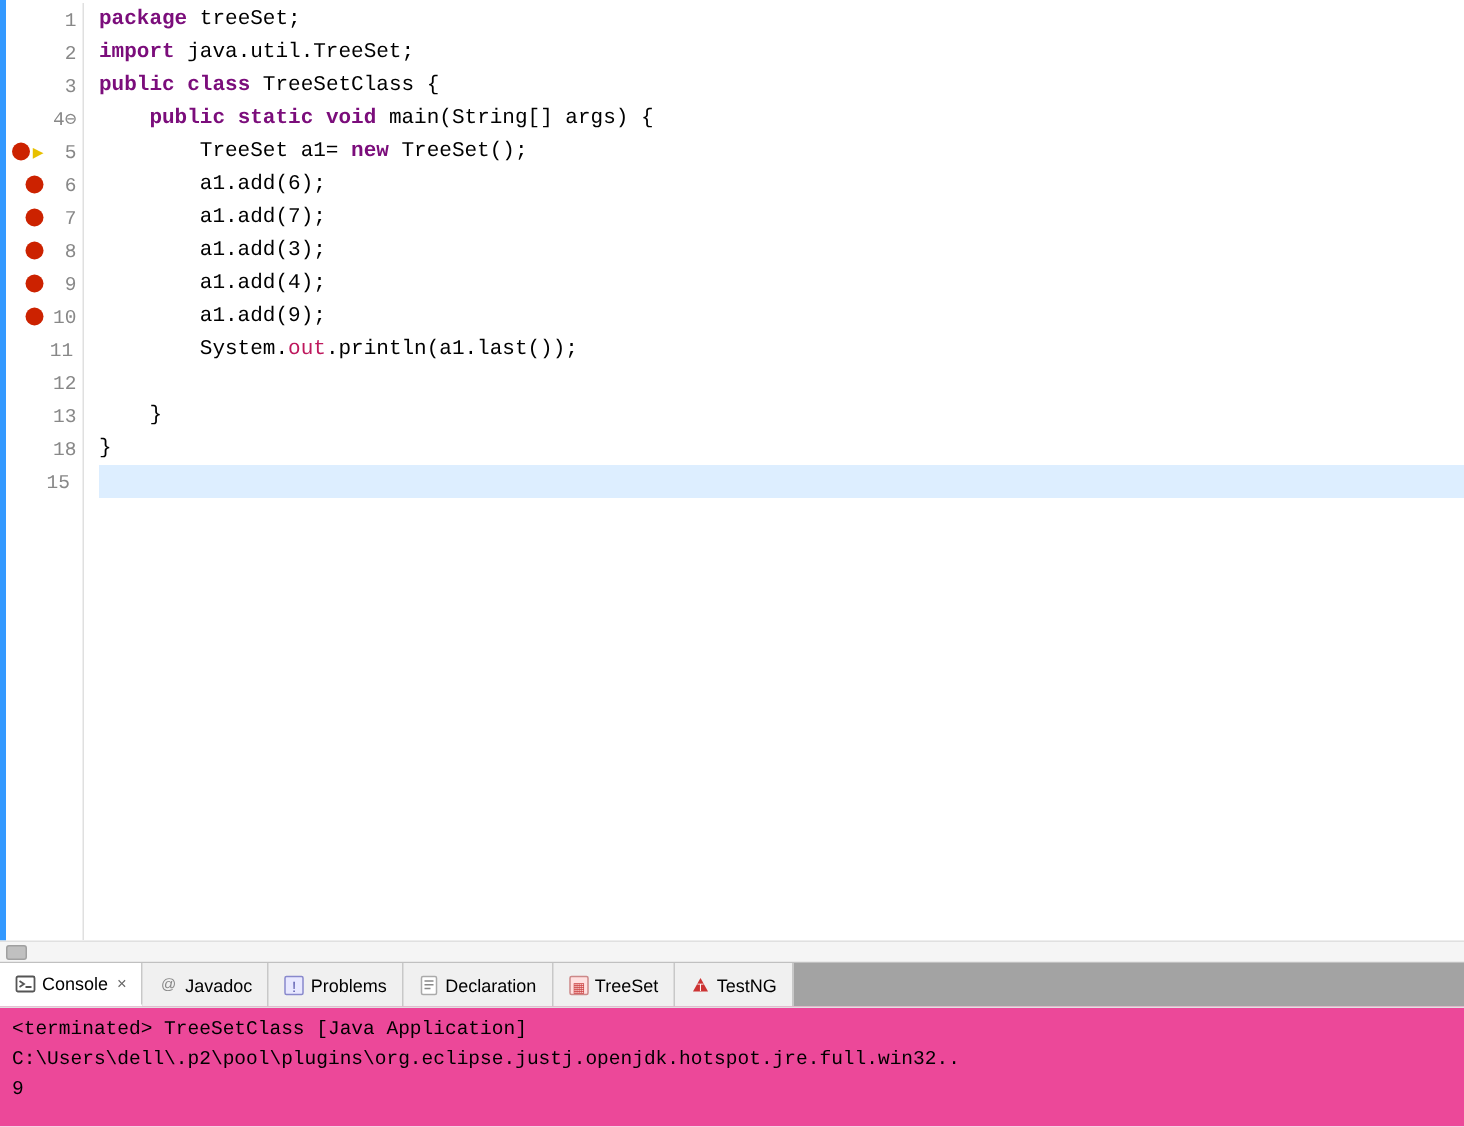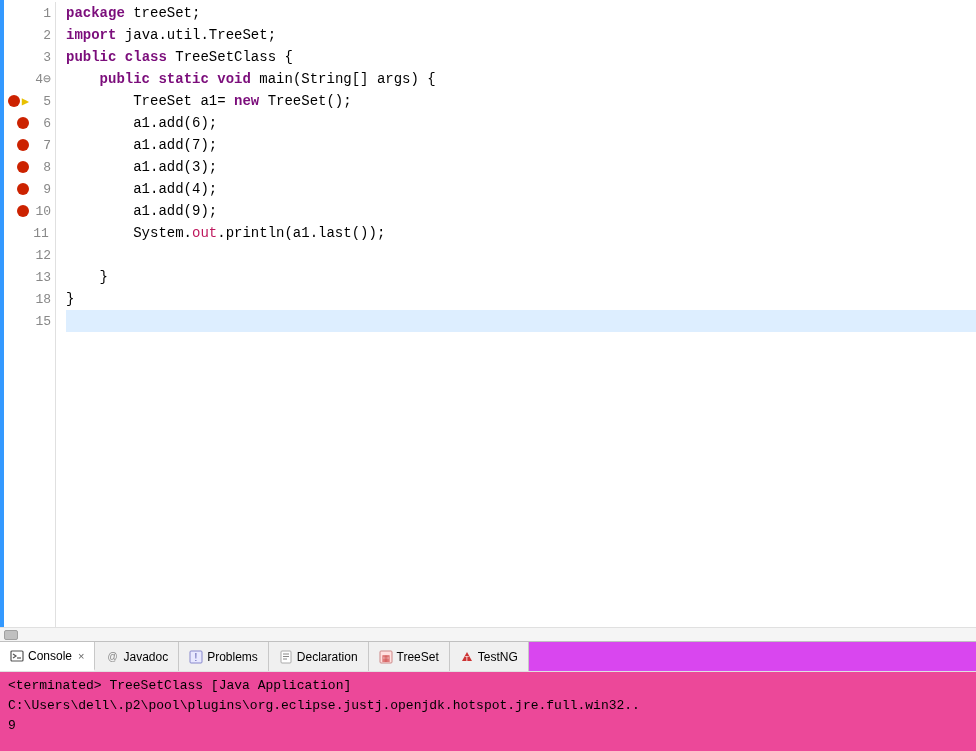--- a/index.html
+++ b/index.html
@@ -69,21 +69,21 @@
       width: 14px;
       height: 10px;
       background: #c0c0c0;
       border: 1px solid #a0a0a0;
       border-radius: 2px;
     }
 
     
     .bottom-tabs {
       height: 30px;
-      background: #d946ef;
+      background: #a3a3a3;
       border-top: 1px solid #c0c0c0;
       display: flex;
       align-items: stretch;
       font-family: Arial, sans-serif;
       font-size: 12px;
     }
 
     .tab-item {
       display: flex;
       align-items: center;
@@ -206,21 +206,21 @@
             <div style="display: flex; align-items: center; height: 22px; position: relative; padding-right: 4px; justify-content: flex-end; font-size: 13px; color: rgb(136, 136, 136); font-family: &quot;Courier New&quot;, monospace;">
               <span style="width: 14px; display: inline-block;"></span>
               <span style="min-width: 20px; text-align: right; margin-left: 28px;">13</span>
             </div>
             <div style="display: flex; align-items: center; height: 22px; position: relative; padding-right: 4px; justify-content: flex-end; font-size: 13px; color: rgb(136, 136, 136); font-family: &quot;Courier New&quot;, monospace;">
               <span style="width: 14px; display: inline-block;"></span>
               <span style="min-width: 20px; text-align: right;">18</span>
             </div>
             <div style="display: flex; align-items: center; height: 22px; position: relative; padding-right: 4px; justify-content: flex-end; font-size: 13px; color: rgb(136, 136, 136); font-family: &quot;Courier New&quot;, monospace;">
               <span style="width: 14px; display: inline-block;"></span>
-              <span style="min-width: 20px; text-align: right; font-family: Liberation Mono, monospace;">15</span>
+              <span style="min-width: 20px;  font-family: Liberation Mono, monospace;">15</span>
             </div>
           </div>
       </div>
 
       <div class="code-lines" id="code-lines-col"><div class="code-line"><span class="kw">package</span> treeSet;</div><div class="code-line"><span class="kw">import</span> java.util.TreeSet;</div><div class="code-line"><span class="kw">public</span> <span class="kw">class</span> TreeSetClass {</div><div class="code-line">    <span class="kw">public</span> <span class="kw">static</span> <span class="kw">void</span> main(String[] args) {</div><div class="code-line">        TreeSet a1= <span class="kw">new</span> TreeSet();</div><div class="code-line">        a1.add(6);</div><div class="code-line">        a1.add(7);</div><div class="code-line">        a1.add(3);</div><div class="code-line">        a1.add(4);</div><div class="code-line">        a1.add(9);</div><div class="code-line">        System.<span class="field">out</span>.println(a1.last());</div><div class="code-line"></div><div class="code-line">    }</div><div class="code-line">}</div><div class="code-line highlighted"></div></div>
     </div>
   </div>
 
   <div class="editor-scrollbar">
     <div class="scrollbar-thumb"></div>

